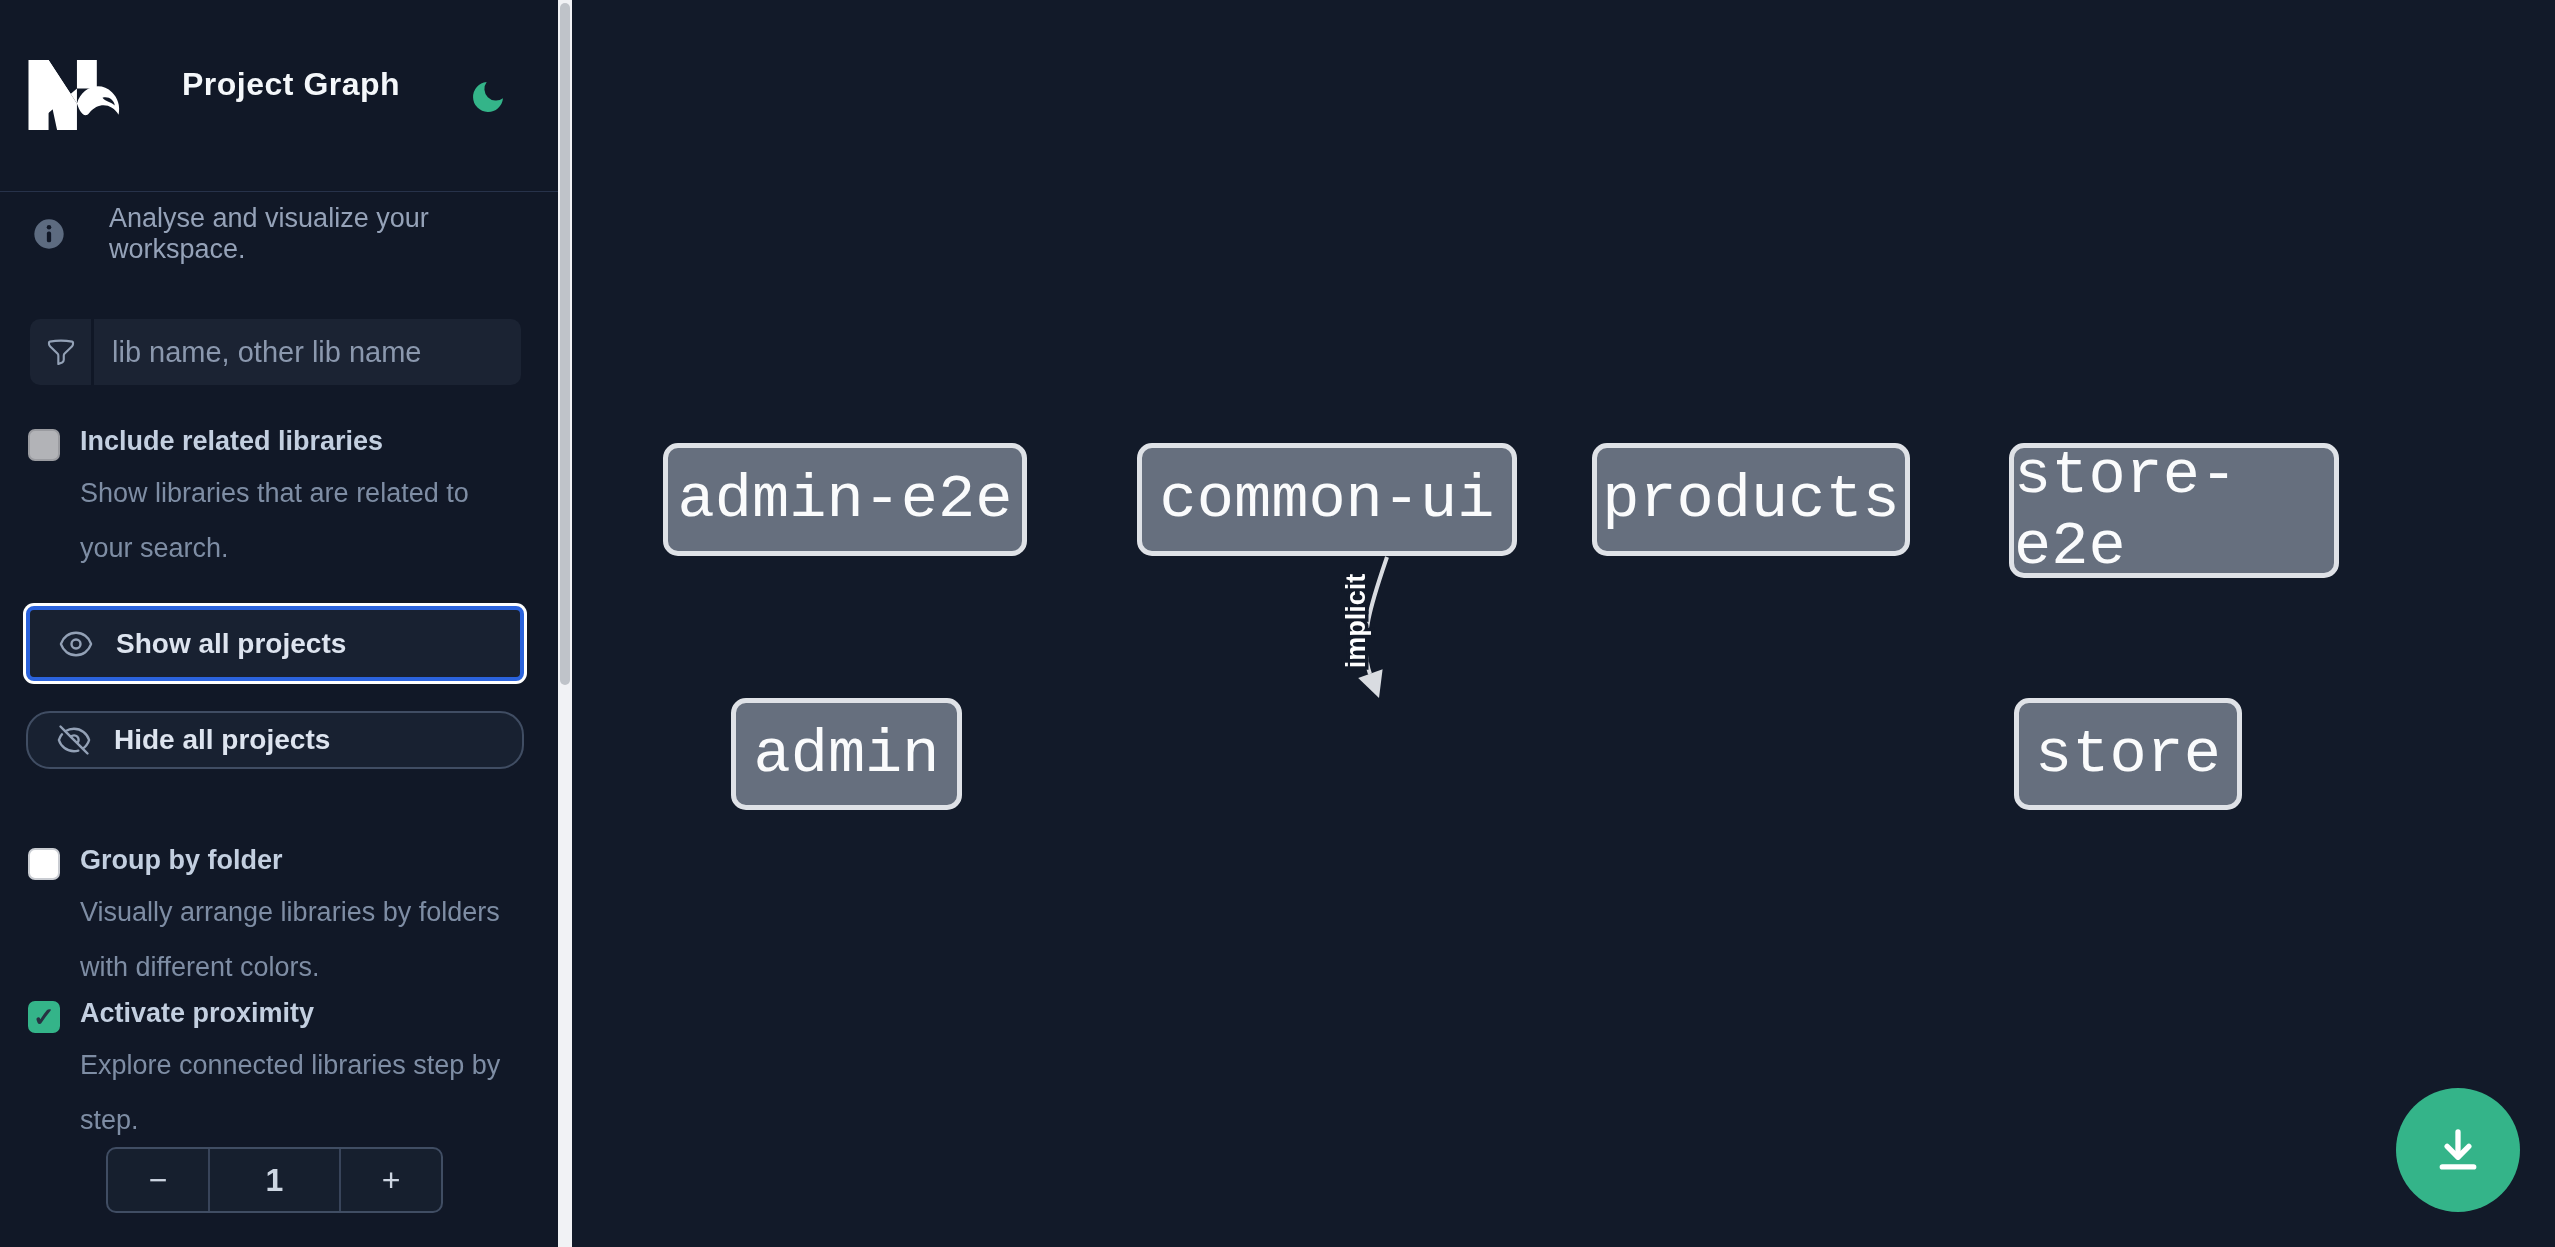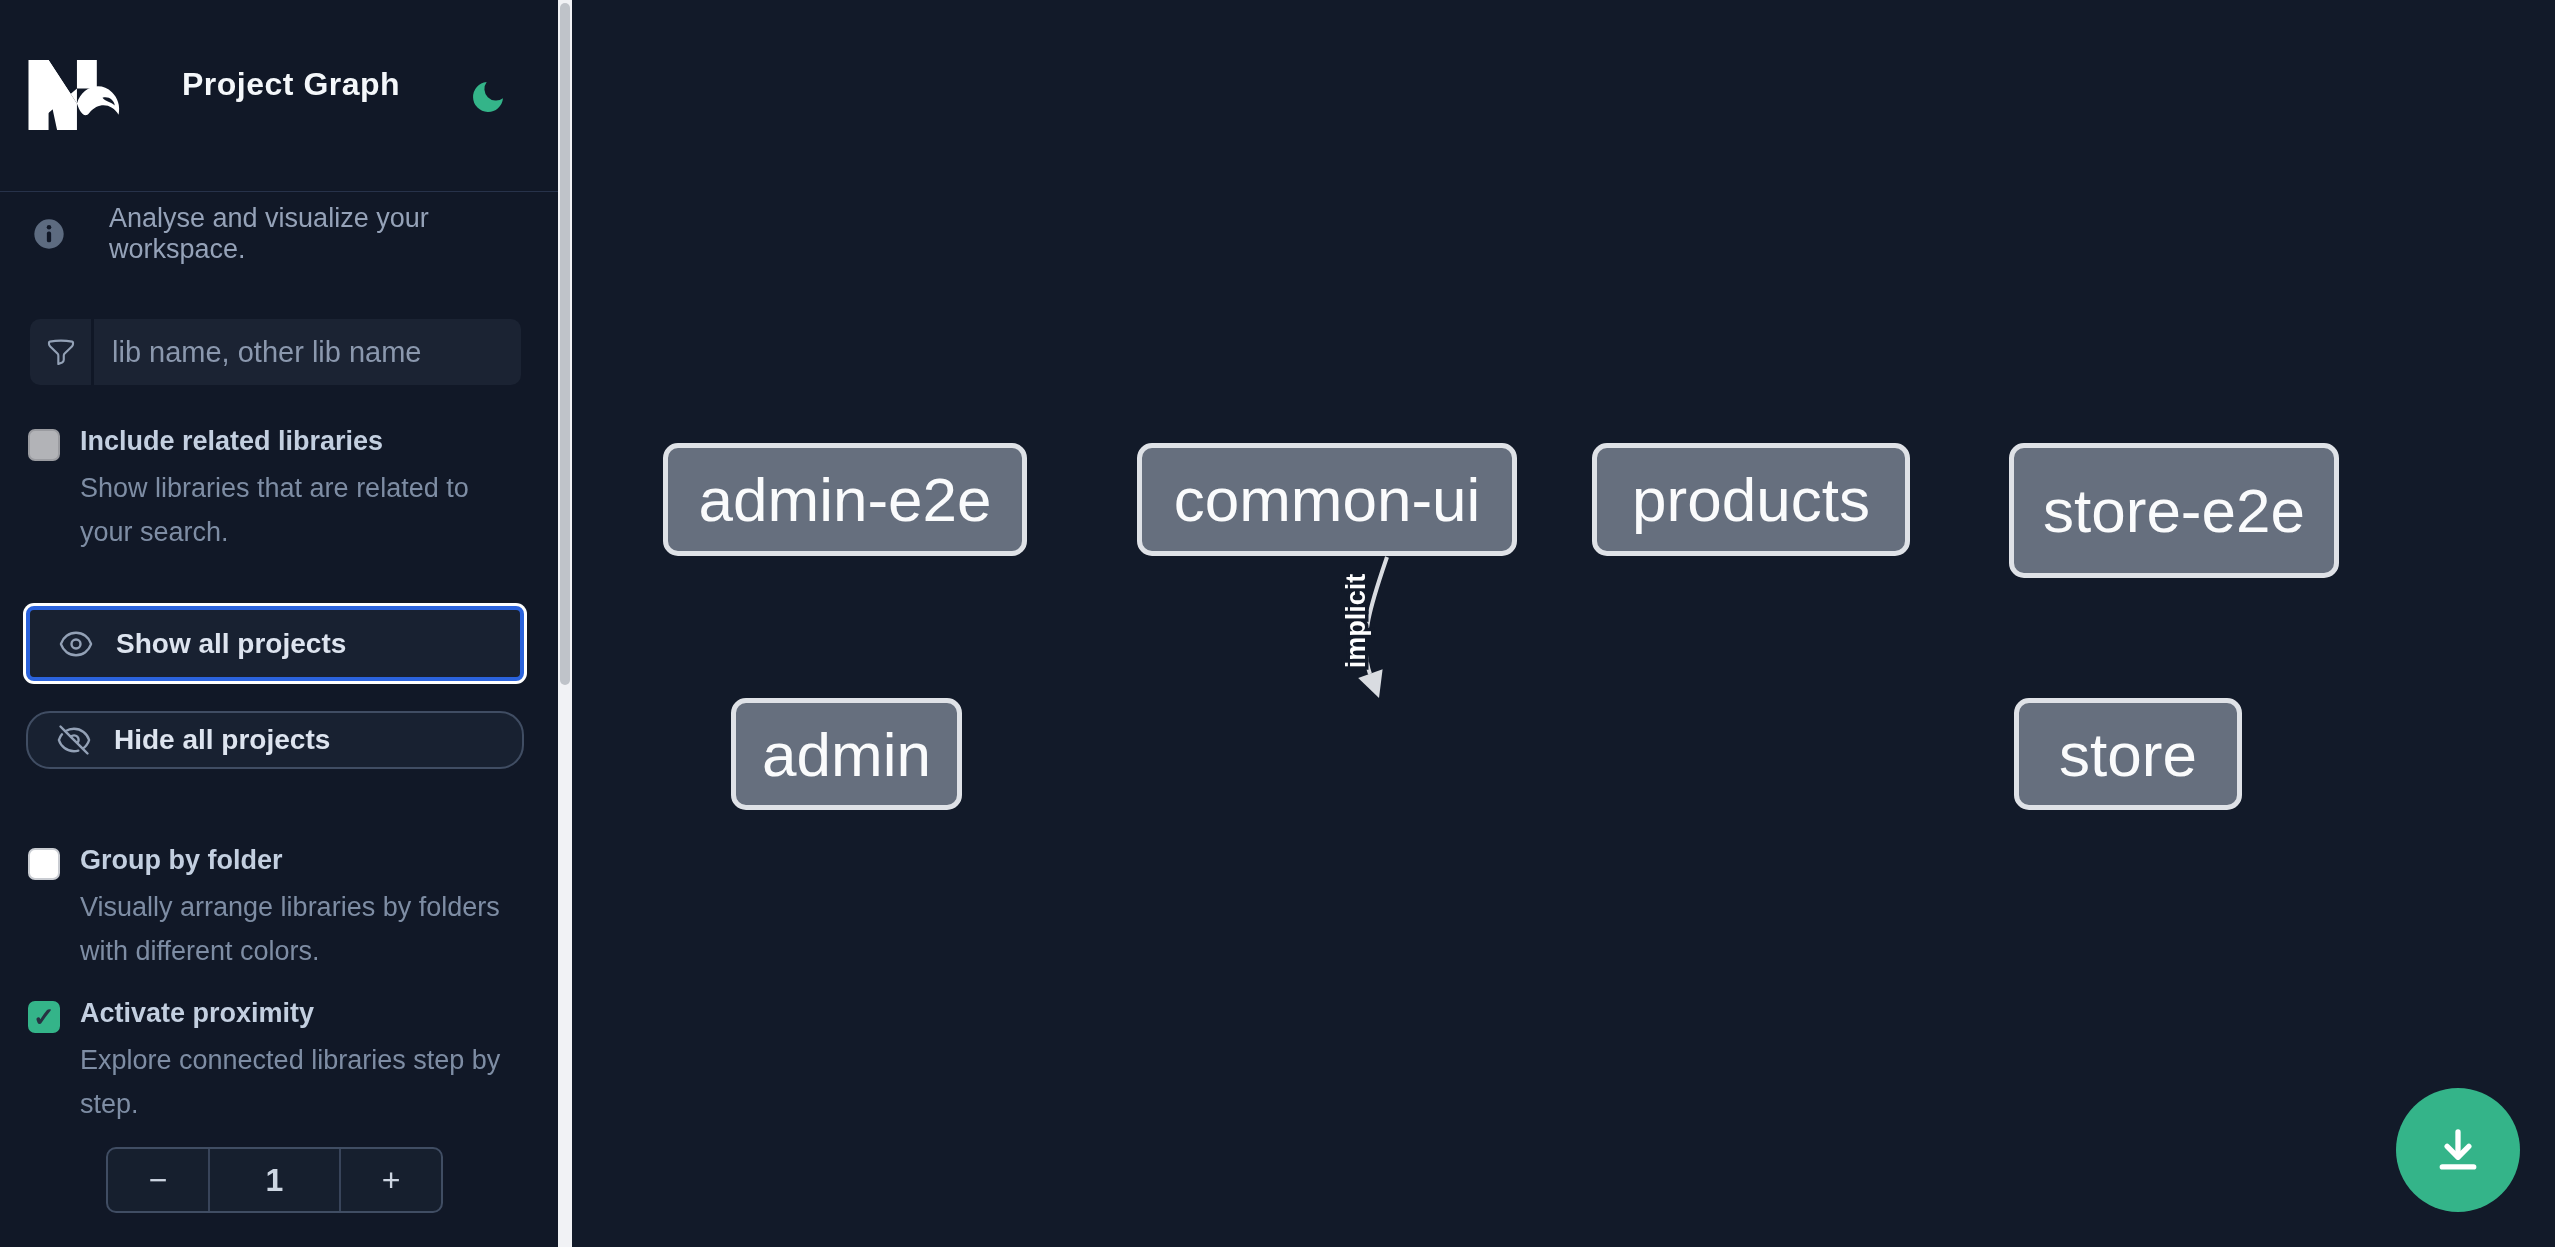--- a/index.html
+++ b/index.html
@@ -42,42 +42,42 @@
   .search-input::placeholder{color:var(--placeholder);}
 
   
   .opt{position:absolute;left:28px;width:500px;}
   .opt .box{position:absolute;left:0;top:5px;width:32px;height:32px;border-radius:7px;}
   .box-gray{background:#b2b3b7;border:2px solid #9a9ba0;}
   .box-white{background:#ffffff;border:2px solid #c9ccd2;}
   .box-teal{background:var(--accent-teal);border:2px solid var(--accent-teal);display:flex;align-items:center;justify-content:center;color:#273242;font-size:26px;font-weight:bold;}
   .opt .txt{margin-left:52px;width:448px;}
   .opt .lbl{font-size:27px;font-weight:bold;color:var(--label);line-height:34px;}
-  .opt .dsc{margin-top:8px;font-size:27px;color:var(--desc);line-height:44px;}
+  .opt .dsc{margin-top:8px;font-size:27px;color:var(--desc);line-height:55px;}
 
   
   .action-btn{position:absolute;left:26px;width:498px;display:flex;align-items:center;gap:22px;padding-left:28px;cursor:pointer;font-family:"Liberation Sans",sans-serif;}
   .btn-show{top:606px;height:75px;background:var(--panel-bg2);border:4px solid var(--focus-blue);box-shadow:0 0 0 3px #ffffff;border-radius:8px;}
   .btn-hide{top:711px;height:58px;background:var(--panel-bg2);border:2px solid var(--slate-border);border-radius:24px;}
   .action-btn .cap{font-size:28px;font-weight:bold;color:#dde4ef;}
 
   
   .stepper{position:absolute;left:106px;top:1147px;width:337px;height:66px;border:2px solid var(--slate-border);background:#161f2e;border-radius:10px;display:flex;overflow:hidden;}
   .stepper .cell{display:flex;align-items:center;justify-content:center;color:#cdd6e2;font-size:32px;}
   .step-dec,.step-inc{width:100px;cursor:pointer;background:transparent;border:none;color:#cdd6e2;font-size:34px;font-family:"Liberation Sans",sans-serif;}
   .step-val{flex:1;border-left:2px solid #38445a;border-right:2px solid #38445a;font-weight:bold;}
 
   
   .scroll-track{position:absolute;left:558px;top:0;width:14px;height:1247px;background:#f1f2f5;}
   .scroll-thumb{position:absolute;left:2px;top:3px;width:10px;height:682px;background:#bfc3c9;border-radius:6px;}
 
   
   .canvas{position:absolute;left:572px;top:0;width:1983px;height:1247px;background:var(--canvas-bg);}
   .edges-svg{position:absolute;inset:0;width:2555px;height:1247px;pointer-events:none;}
-  .gnode{position:absolute;display:flex;align-items:center;justify-content:center;background:var(--node-fill);border:5px solid var(--node-border);border-radius:15px;color:#fafbfc;font-size:62px;cursor:pointer;}
+  .gnode{position:absolute;display:flex;align-items:center;justify-content:center;background:var(--node-fill);border:5px solid var(--node-border);border-radius:15px;color:#fafbfc;font-size:62px;cursor:pointer;font-family:Liberation Mono, monospace;}
   .edge-label{font-size:27px;font-weight:600;fill:#ffffff;stroke:#121a29;stroke-width:7px;paint-order:stroke;text-anchor:middle;}
 
   
   .fab{position:absolute;left:2396px;top:1088px;width:124px;height:124px;border-radius:50%;background:var(--accent-teal);border:none;display:flex;align-items:center;justify-content:center;cursor:pointer;}
 </style>
 </head>
 <body>
 
 <div class="stage">
 

